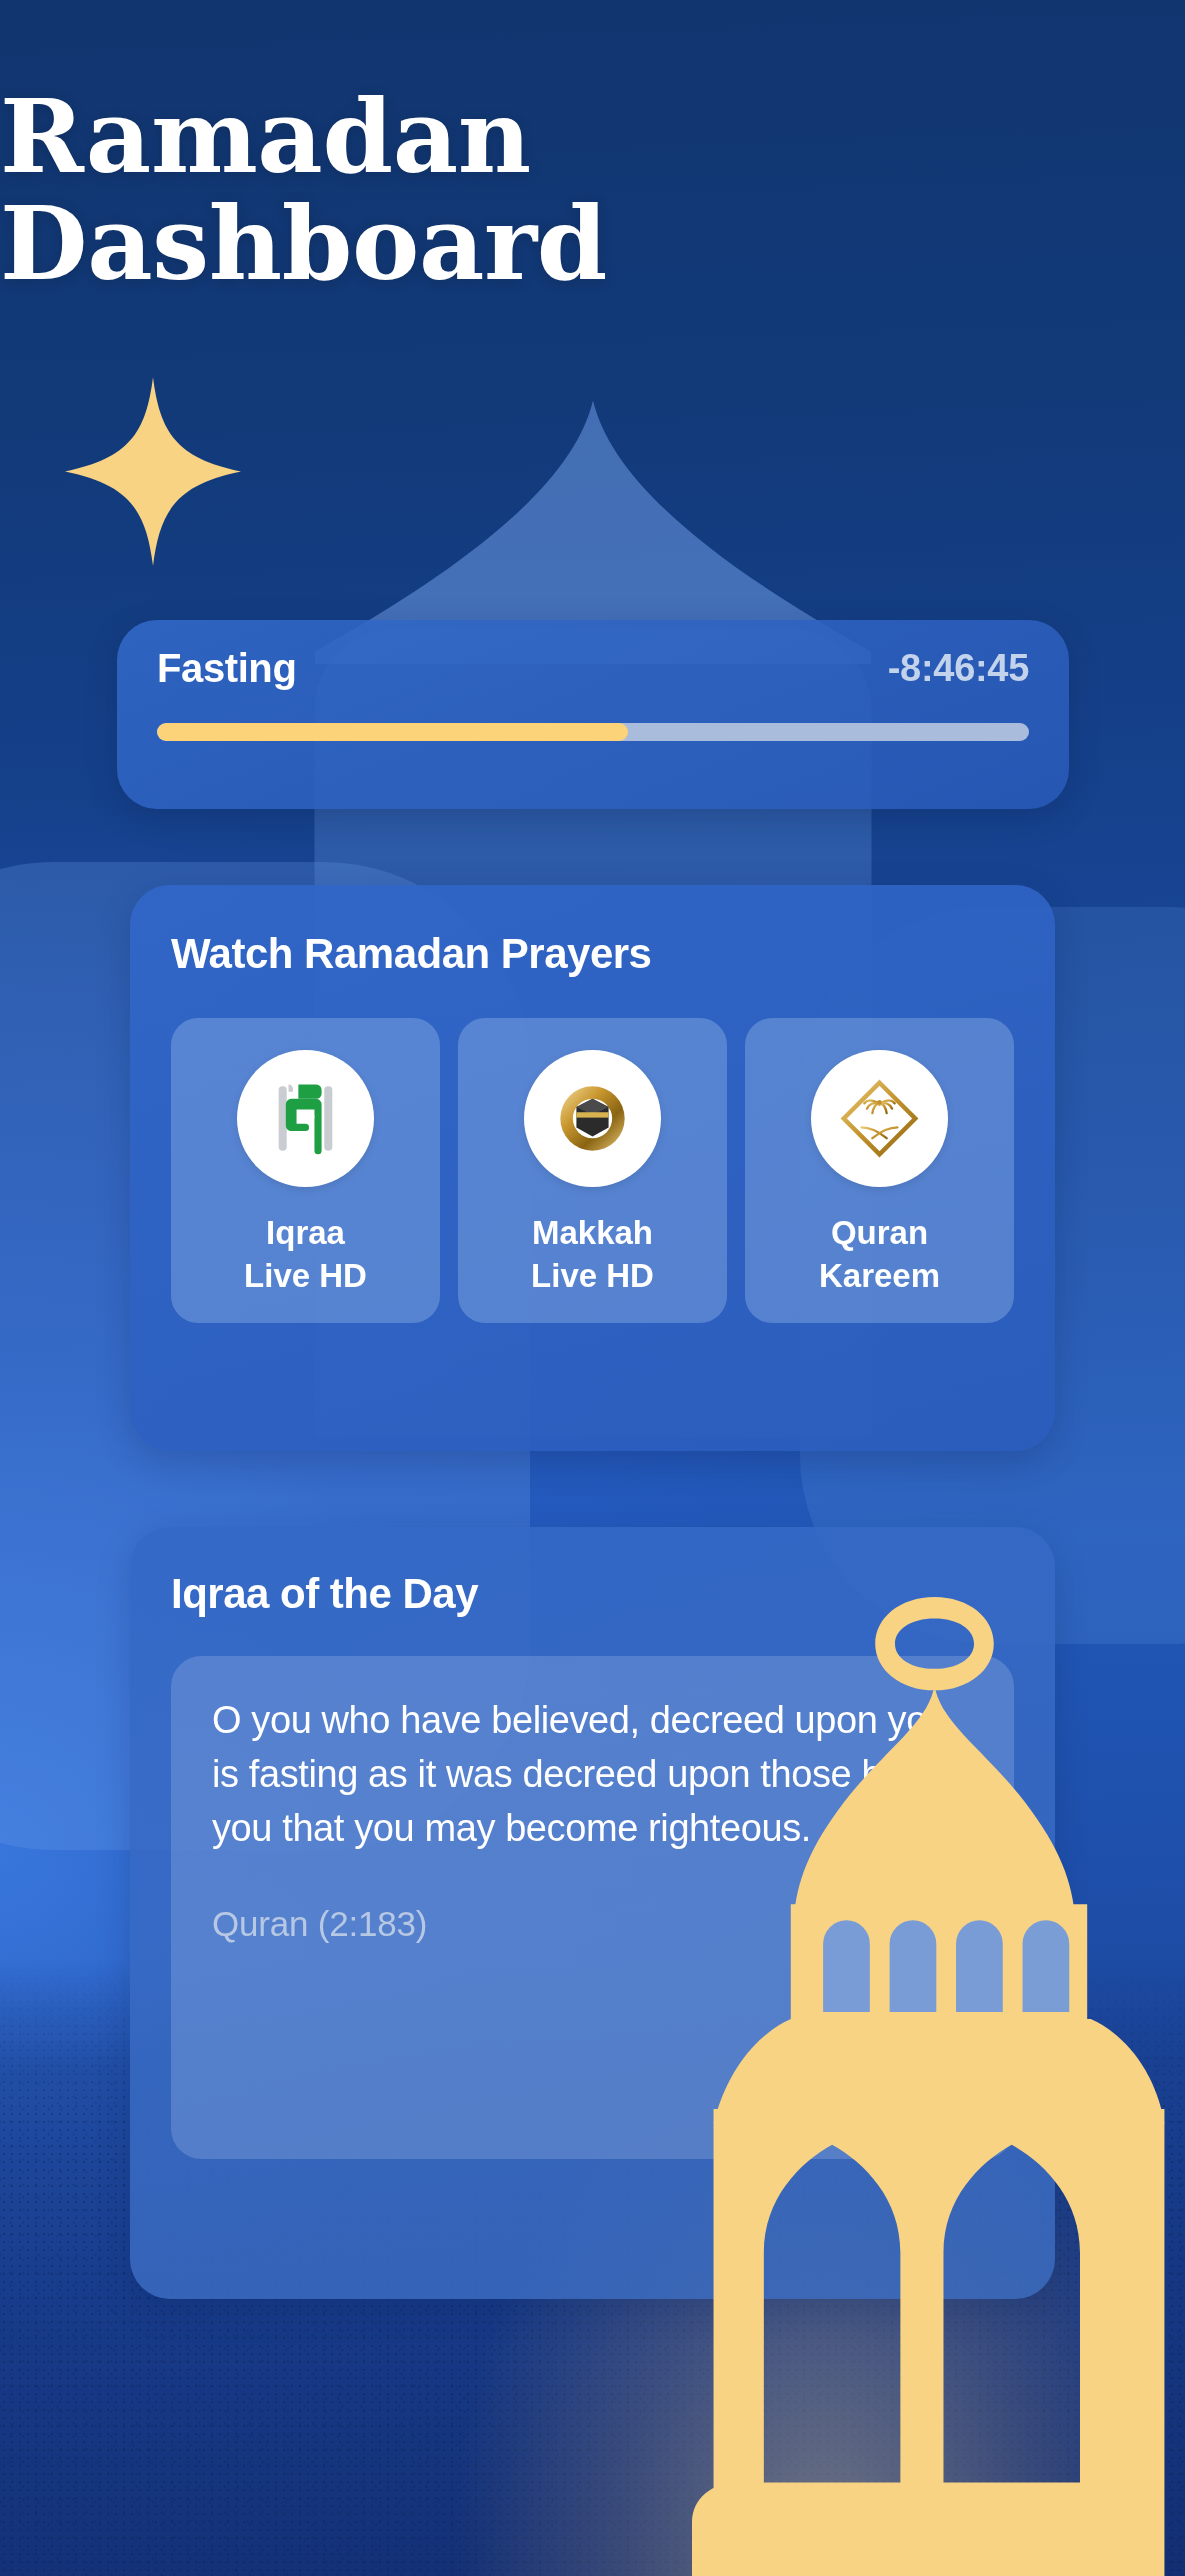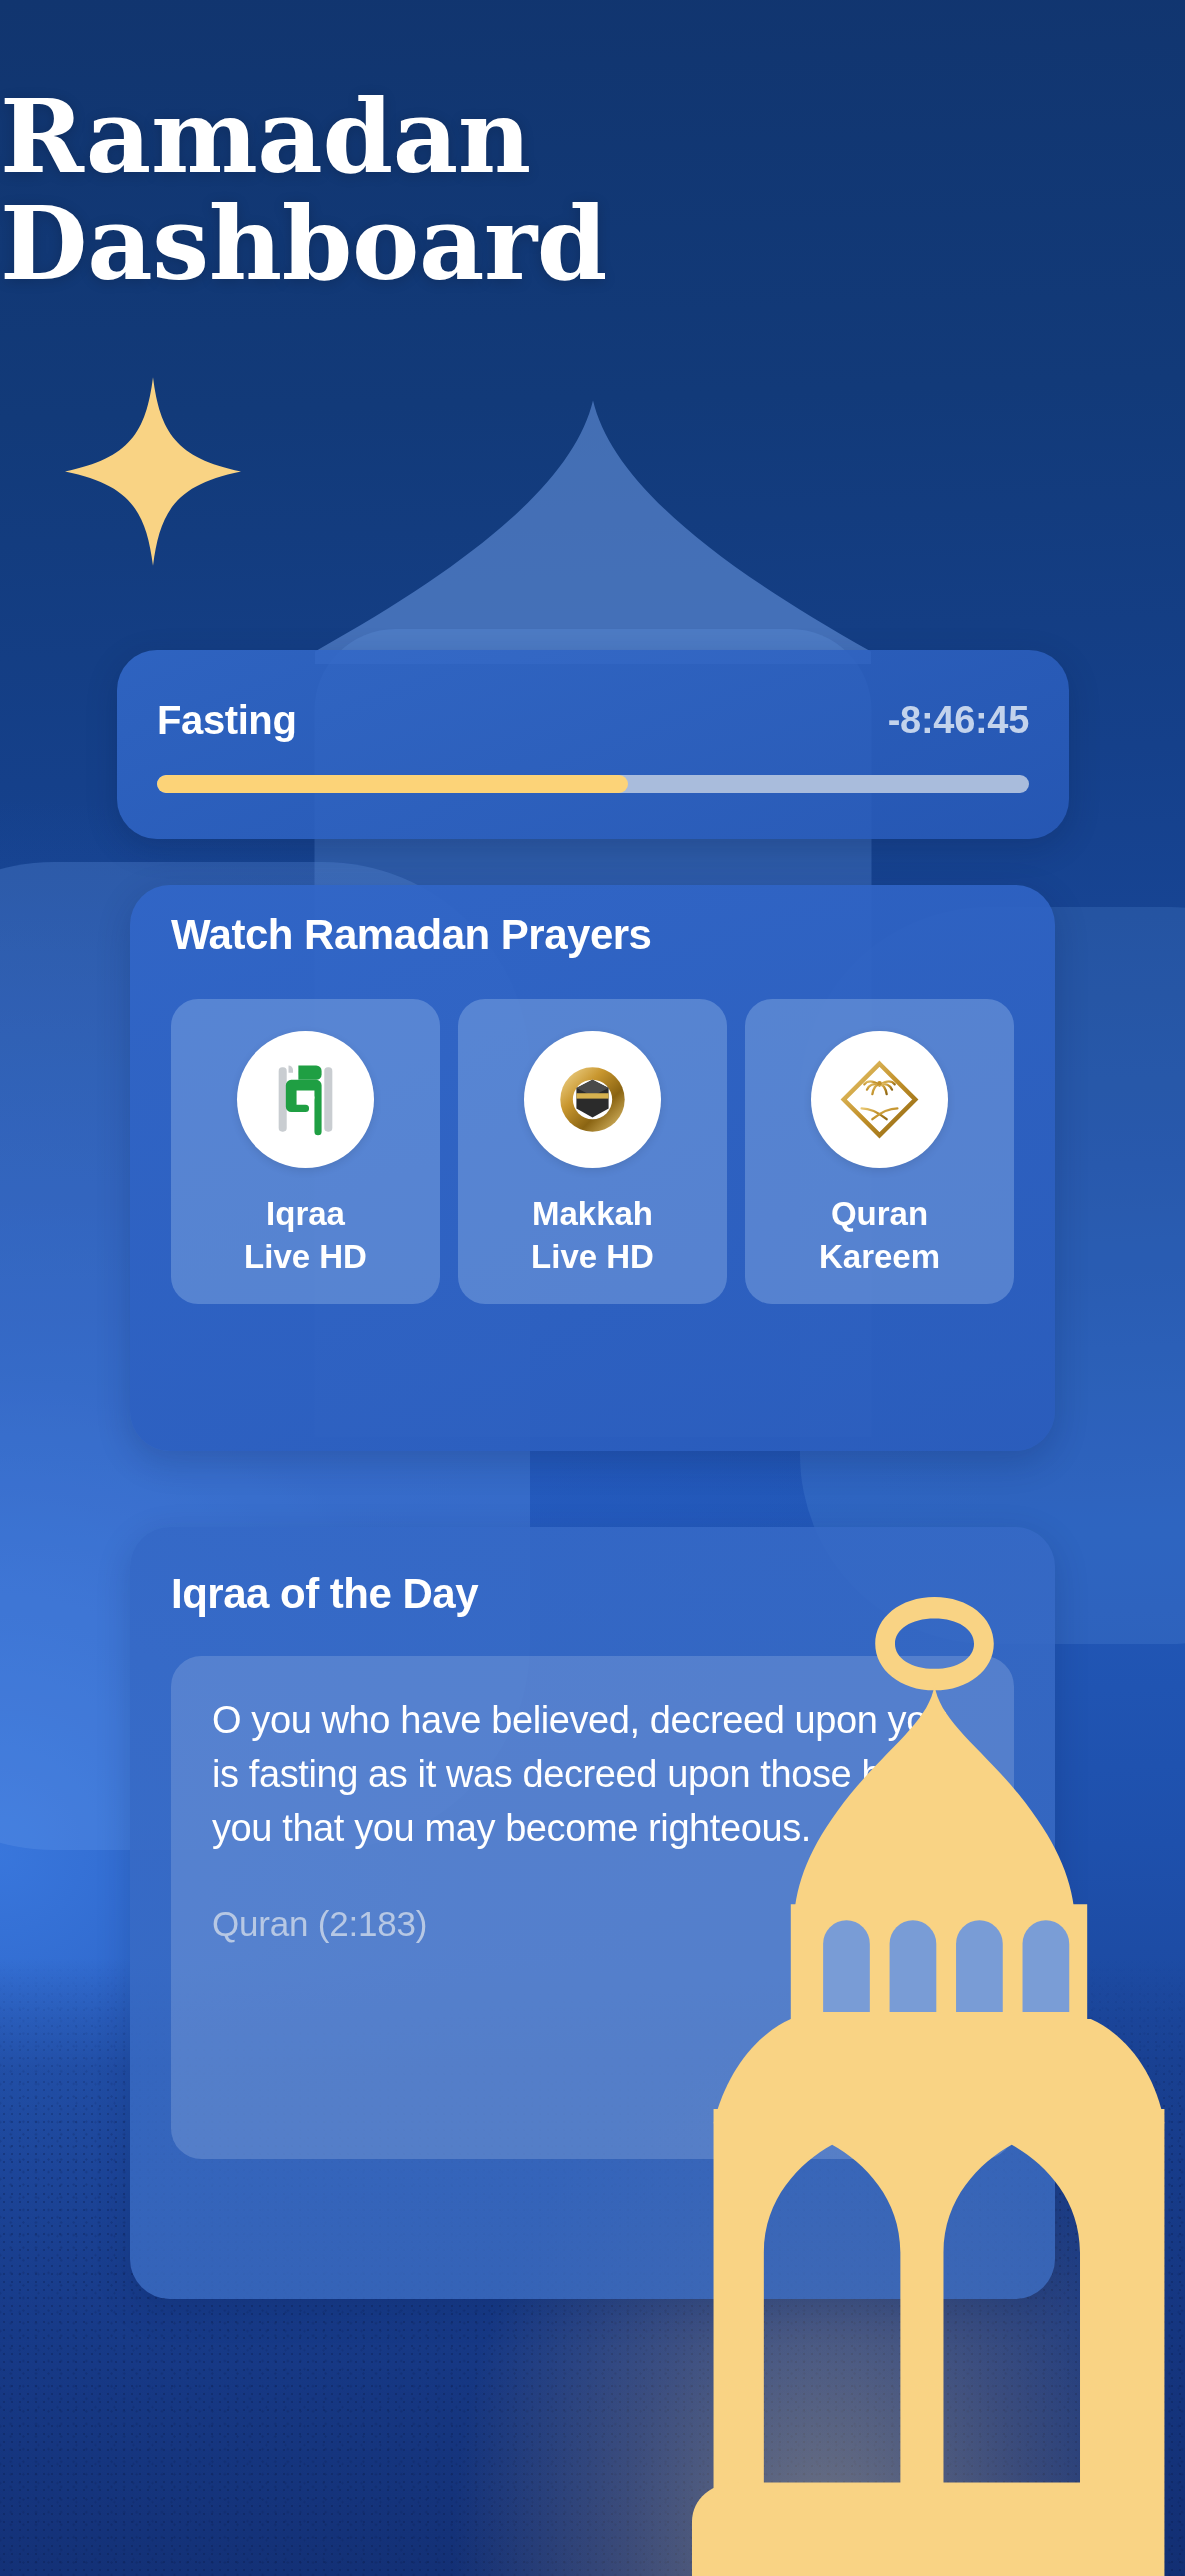--- a/index.html
+++ b/index.html
@@ -146,22 +146,21 @@
   }
 
   
   #fasting-card {
     left: 117px;
     top: 620px;
     width: 952px;
     height: 189px;
     background: linear-gradient(160deg, rgba(50,104,200,0.88) 0%, rgba(40,90,185,0.86) 100%);
     box-shadow: 0 9px 30.5px rgba(8,26,70,0.22);
-    padding: 48px 40px;
-    margin-top: 30px;
+    padding: 26px 40px;
   }
   .fasting-row {
     display: flex;
     align-items: center;
     justify-content: space-between;
   }
   .fasting-label {
     color: #ffffff;
     font-size: 40px;
     font-weight: 700;
@@ -189,21 +188,21 @@
   }
 
   
   #watch-card {
     left: 130px;
     top: 885px;
     width: 925px;
     height: 566px;
     background: linear-gradient(165deg, rgba(49,102,200,0.92) 0%, rgba(42,92,188,0.90) 100%);
     box-shadow: 0 10.8px 34px rgba(8,26,70,0.20);
-    padding: 26px 41px;
+    padding: 45px 41px;
   }
   .section-title {
     color: #ffffff;
     font-size: 42px;
     font-weight: 700;
     letter-spacing: -0.5px;
   }
   .channels {
     display: flex;
     gap: 18px;

